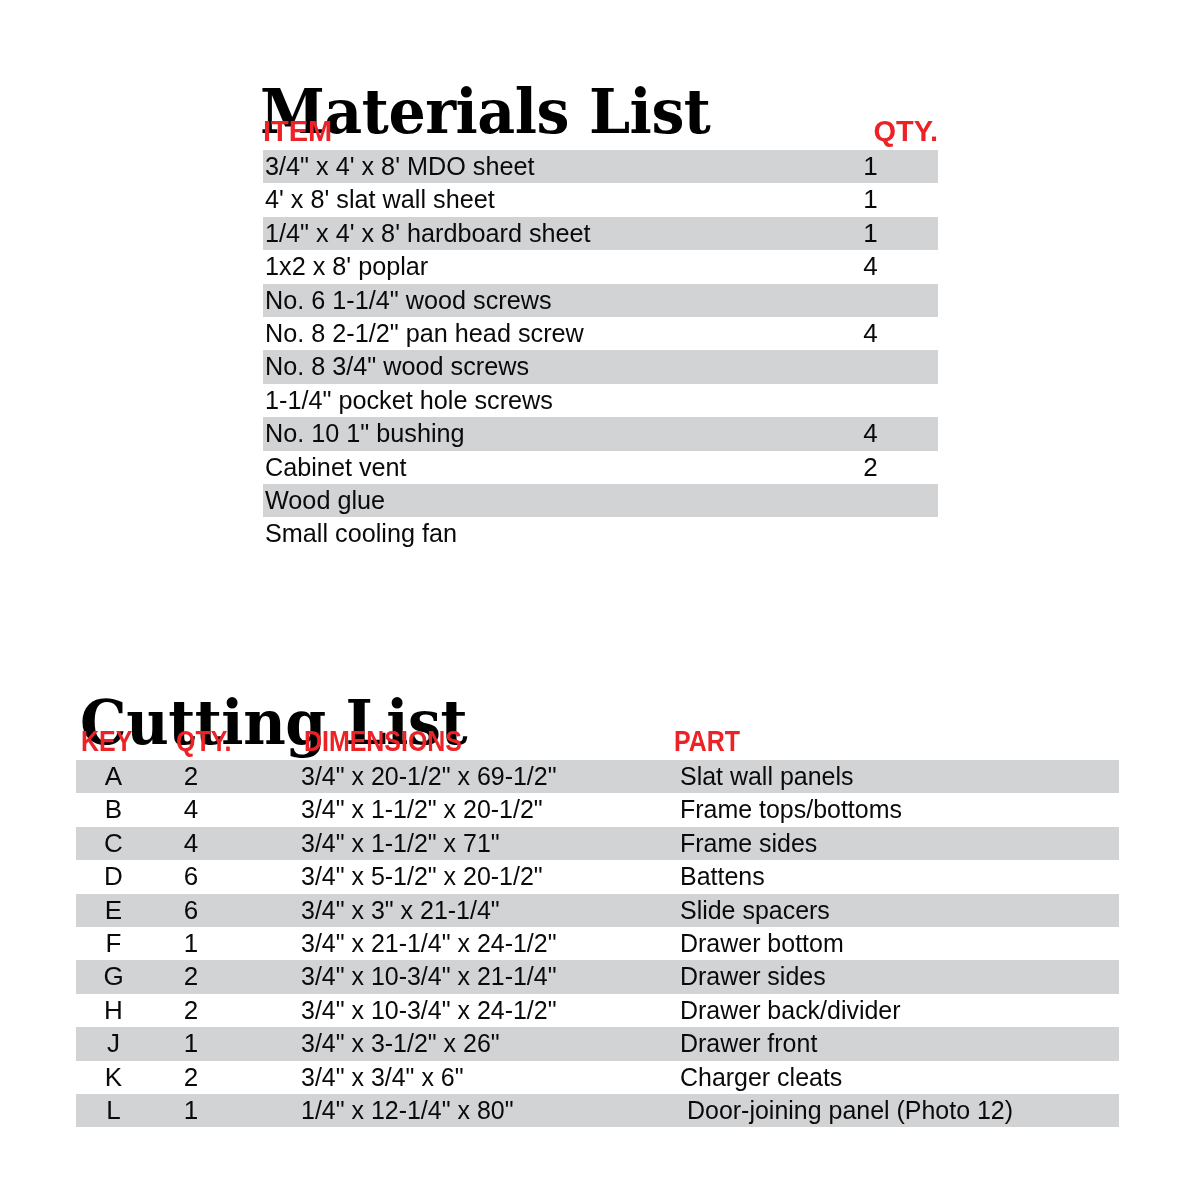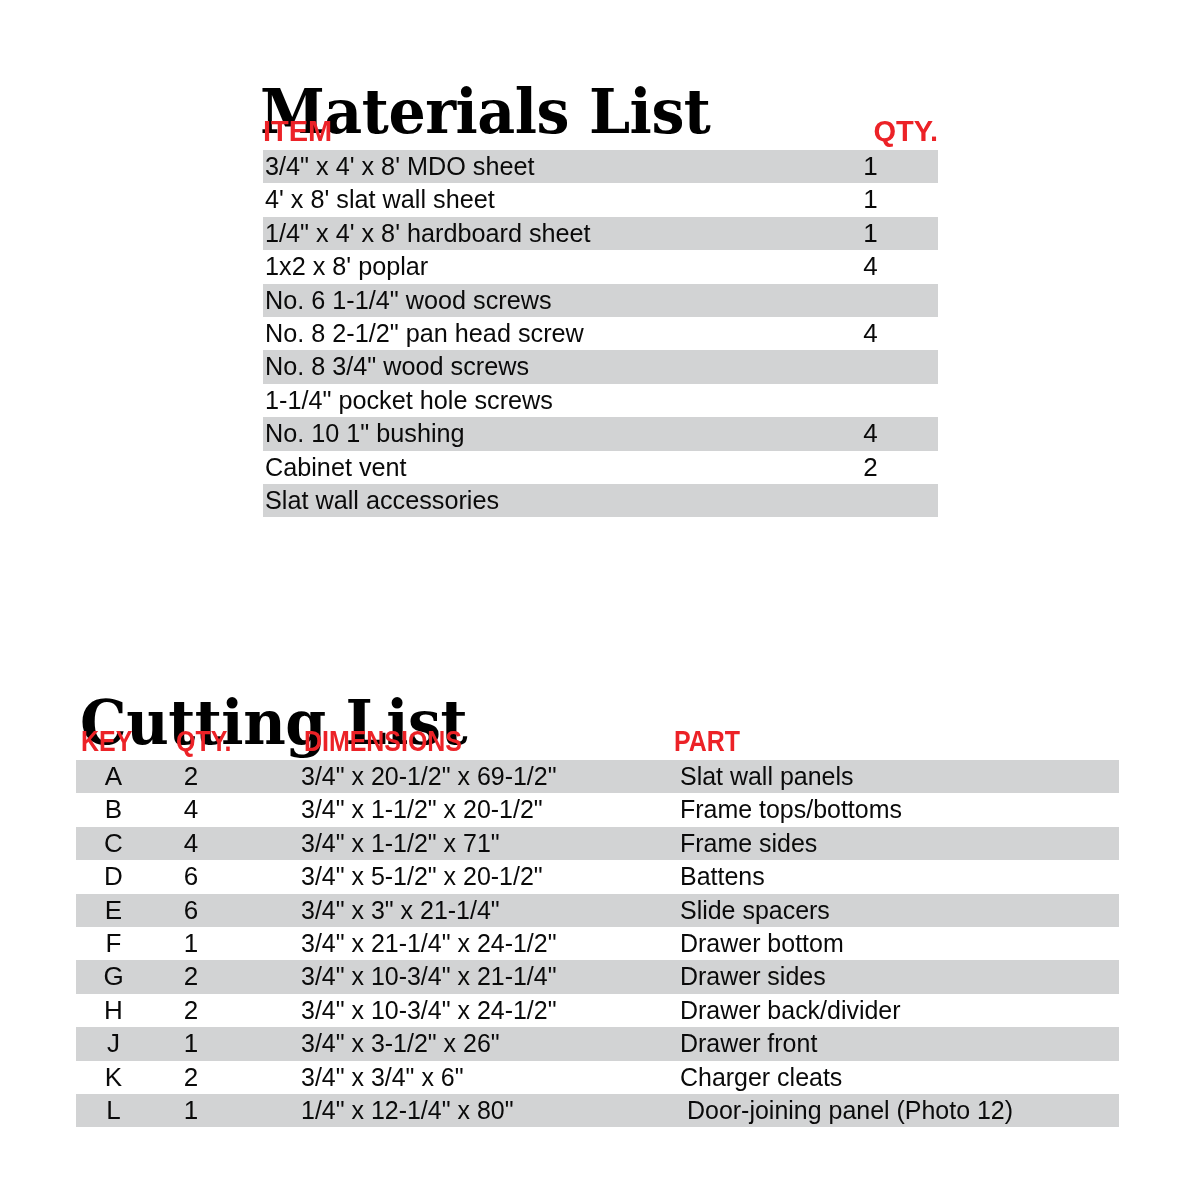--- a/index.html
+++ b/index.html
@@ -186,21 +186,25 @@
       </div>
       <div class="row band">
         <span class="cell m-item">No. 10 1" bushing</span>
         <span class="cell m-qty">4</span>
       </div>
       <div class="row">
         <span class="cell m-item">Cabinet vent</span>
         <span class="cell m-qty">2</span>
       </div>
       <div class="row band">
-        <span class="cell m-item">Slat wall accessories</span>
+        <span class="cell m-item">Wood glue</span>
+        <span class="cell m-qty"></span>
+      </div>
+      <div class="row">
+        <span class="cell m-item">Small cooling fan</span>
         <span class="cell m-qty"></span>
       </div>
     </div>
 </div>
 
 <h1 class="list-title" id="cutting-title">Cutting List</h1>
 
 <div class="table-block" id="cutting-table">
   <div class="hdr-row">
     <span class="hdr-cell hdr-key">KEY</span>

